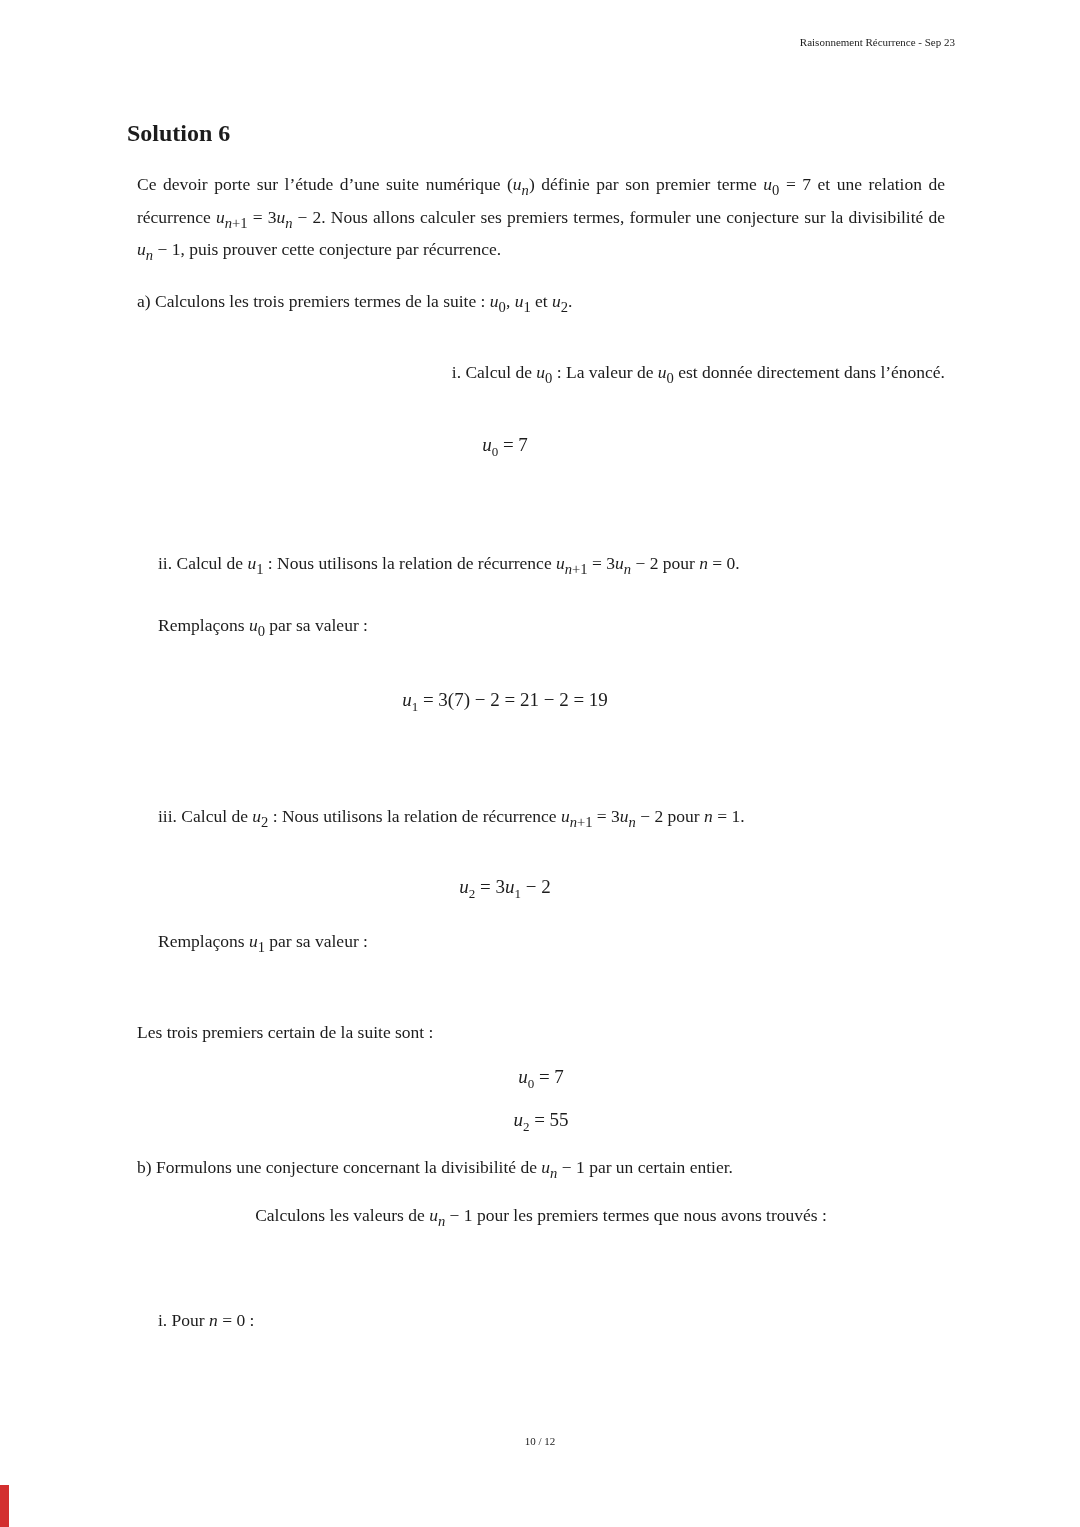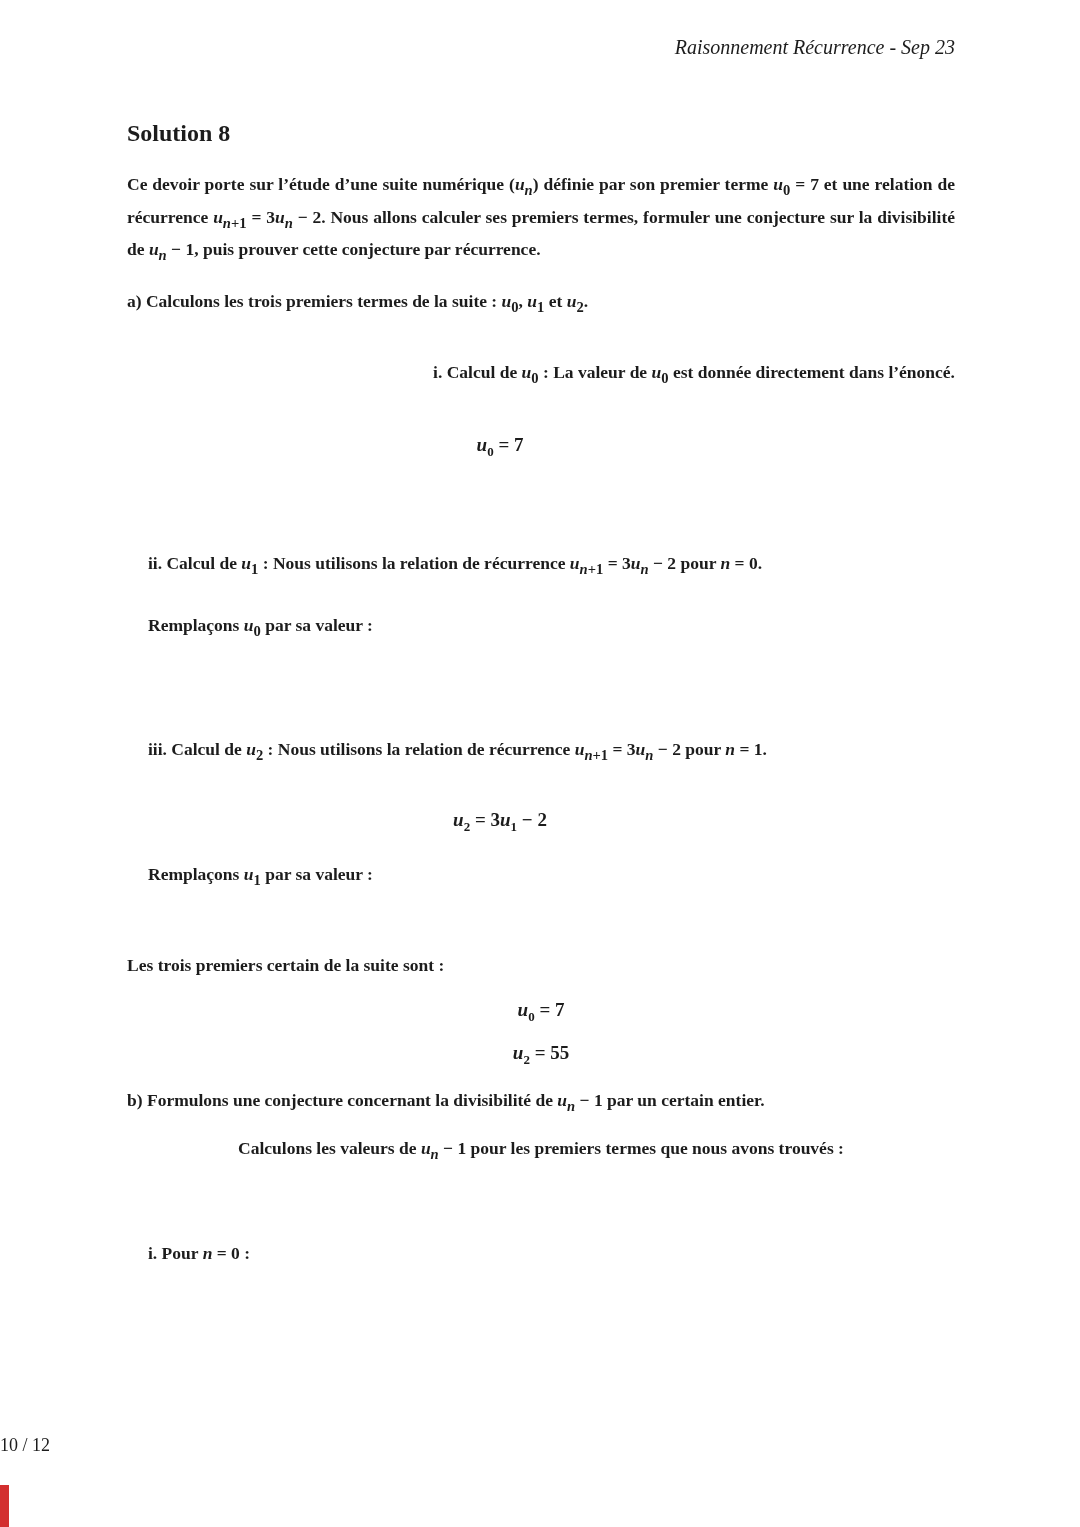--- a/index.html
+++ b/index.html
@@ -13,38 +13,37 @@
     height: 1527px;
     background: #ffffff;
     font-family: "Liberation Serif", "DejaVu Serif", serif;
     color: #1c1c1c;
     overflow: hidden;
   }
   .running-header {
     position: absolute;
     top: 36px;
     right: 125px;
-    font-size: 20px;
+    font-size: 11px;
     color: #1c1c1c;
     white-space: nowrap;
-    font-style: italic;
   }
   .content {
     position: absolute;
     top: 0;
     left: 127px;
     width: 828px;
   }
   h1.solution-title {
     margin: 118px 0 0 0;
     font-size: 24px;
     line-height: 30px;
     font-weight: bold;
   }
-  p { margin: 0; font-weight: bold; }
+  p { margin: 10px; }
   .body-text {
     font-size: 17.5px;
     line-height: 27px;
   }
   .intro {
     margin-top: 23px;
     text-align: justify;
   }
   .part-heading { margin-top: 19px; }
   .indented { padding-left: 21px; }
@@ -73,51 +72,53 @@
   .eq-sum-2 { margin-top: 18px; }
   .eq-sum-3 { margin-top: 18px; }
   .part-b-heading { margin-top: 22px; }
   .part-b-sub { margin-top: 16px; text-align: center; }
   .part-b-step { margin-top: 72px; }
   .page-footer {
     position: absolute;
     top: 1435px;
     left: 0;
     width: 100%;
-    font-size: 18px;
+    text-align: center;
+    font-size: 11px;
   }
   .edge-accent {
     position: absolute;
     left: 0;
     bottom: 0;
     width: 9px;
     height: 42px;
   }
   i { font-style: italic; }
 </style>
 </head>
 <body>
 
 <div class="page">
 
   <div class="running-header">Raisonnement Récurrence - Sep 23</div>
 
   <main class="content">
 
-    <h1 class="solution-title">Solution 8</h1>
+    <h1 class="solution-title">Solution 6</h1>
 
     <p class="body-text intro">Ce devoir porte sur l’étude d’une suite numérique (<i>u</i><sub><i>n</i></sub>) définie par son premier terme <i>u</i><sub>0</sub> = 7 et une relation de récurrence <i>u</i><sub><i>n</i>+1</sub> = 3<i>u</i><sub><i>n</i></sub> − 2. Nous allons calculer ses premiers termes, formuler une conjecture sur la divisibilité de <i>u</i><sub><i>n</i></sub> − 1, puis prouver cette conjecture par récurrence.</p>
 
     <p class="body-text part-heading">a) Calculons les trois premiers termes de la suite : <i>u</i><sub>0</sub>, <i>u</i><sub>1</sub> et <i>u</i><sub>2</sub>.</p>
 
     <p class="body-text indented step-label-1">i. Calcul de <i>u</i><sub>0</sub> : La valeur de <i>u</i><sub>0</sub> est donnée directement dans l’énoncé.</p>
     <p class="equation eq-step eq-1"><i>u</i><sub>0</sub> = 7</p>
 
     <p class="body-text indented step-label-2">ii. Calcul de <i>u</i><sub>1</sub> : Nous utilisons la relation de récurrence <i>u</i><sub><i>n</i>+1</sub> = 3<i>u</i><sub><i>n</i></sub> − 2 pour <i>n</i> = 0.</p>
     <p class="body-text indented note-1">Remplaçons <i>u</i><sub>0</sub> par sa valeur :</p>
+    <p class="equation eq-step eq-3"><i>u</i><sub>1</sub> = 3(7) − 2 = 21 − 2 = 19</p>
 
     <p class="body-text indented step-label-3">iii. Calcul de <i>u</i><sub>2</sub> : Nous utilisons la relation de récurrence <i>u</i><sub><i>n</i>+1</sub> = 3<i>u</i><sub><i>n</i></sub> − 2 pour <i>n</i> = 1.</p>
     <p class="equation eq-step eq-4"><i>u</i><sub>2</sub> = 3<i>u</i><sub>1</sub> − 2</p>
     <p class="body-text indented note-2">Remplaçons <i>u</i><sub>1</sub> par sa valeur :</p>
 
     <p class="body-text summary-label">Les trois premiers certain de la suite sont :</p>
     <p class="equation eq-sum-1"><i>u</i><sub>0</sub> = 7</p>
     <p class="equation eq-sum-3"><i>u</i><sub>2</sub> = 55</p>
 
     <p class="body-text part-b-heading">b) Formulons une conjecture concernant la divisibilité de <i>u</i><sub><i>n</i></sub> − 1 par un certain entier.</p>

